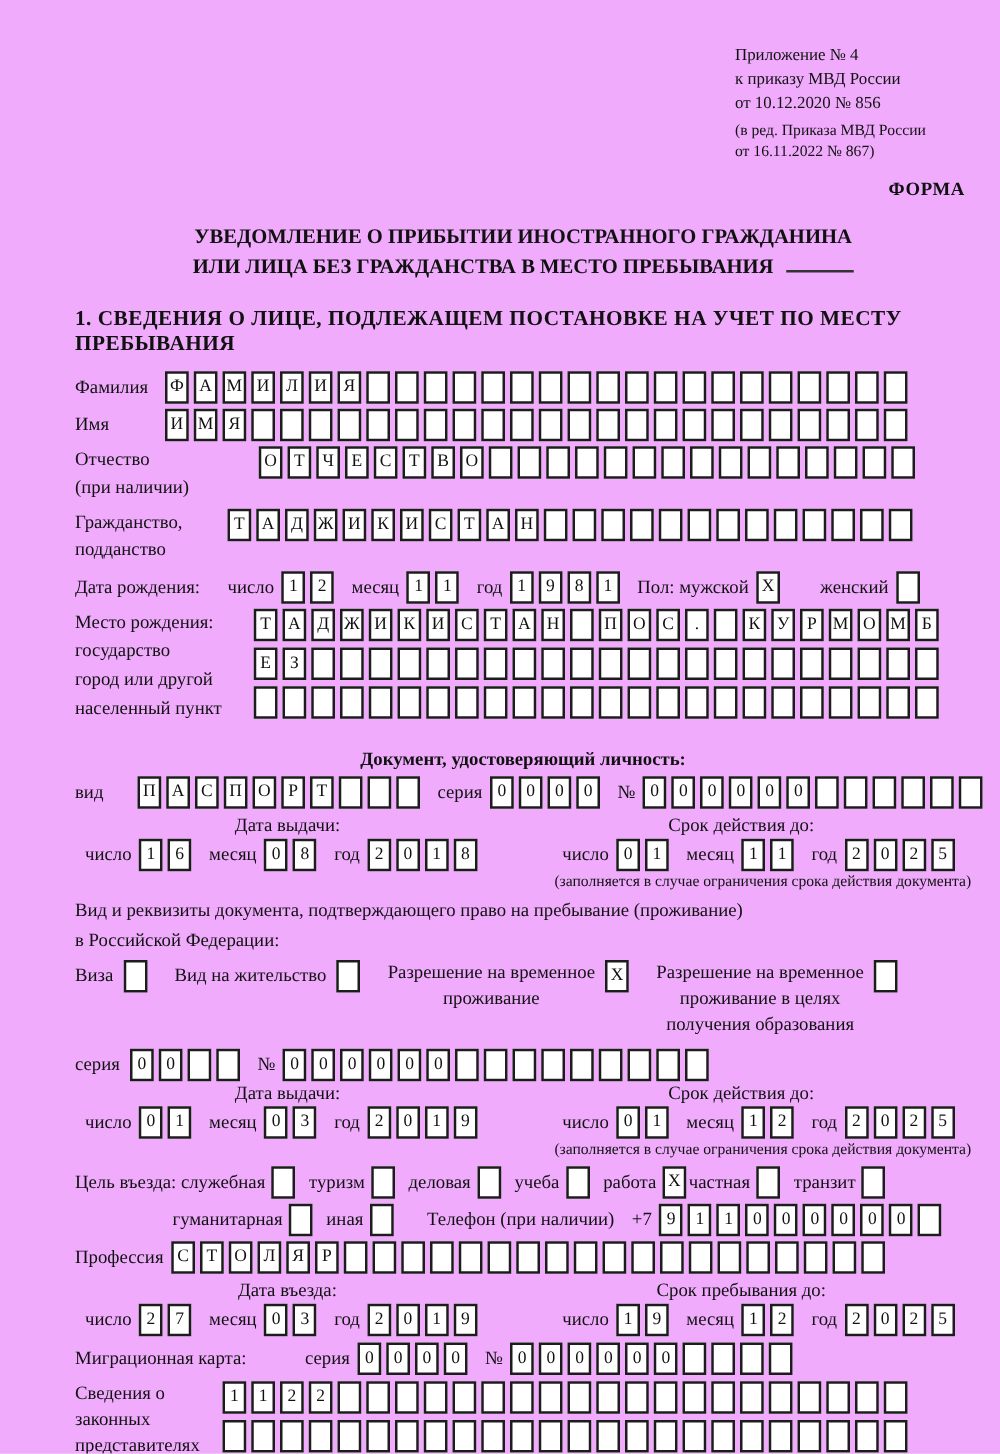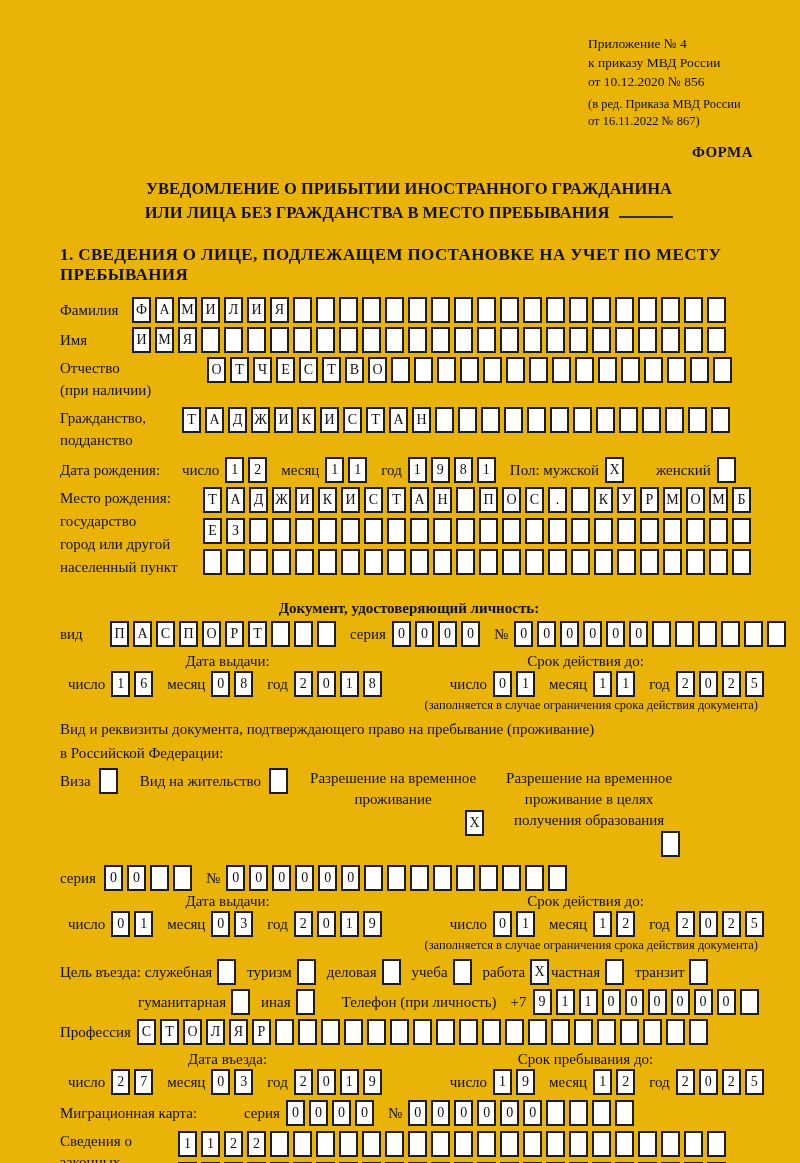--- a/index.html
+++ b/index.html
@@ -1,19 +1,19 @@
 <!DOCTYPE html>
 <html><head>
 <meta charset="utf-8">
 <style>
   html,body{margin:0;padding:0;background:#e8e8e8;}
   .page{
-    width:800px;height:1163px;margin:0 auto;background:#eab308;color:#111;
+    width:800px;height:1163px;margin:0 auto;background:#f0abfc;color:#111;
     font-family:"Liberation Serif","DejaVu Serif",serif;
-    padding:34px 42px 0 60px;box-sizing:border-box;overflow:hidden;position:relative;
+    padding:34px 23px 0 60px;box-sizing:border-box;overflow:hidden;position:relative;
   }
   
   .appendix{margin-left:528px;width:182px;font-size:13.5px;line-height:19px;}
   .appendix .note{font-size:12.5px;line-height:17px;}
   .appendix .gap{height:5px;}
   .forma{text-align:right;padding-right:5px;font-weight:bold;font-size:15px;margin-top:14px;letter-spacing:.5px;}
   
   .title{text-align:center;font-weight:bold;font-size:16.5px;line-height:24px;margin-top:16px;}
   .blank{display:inline-block;width:54px;border-bottom:2.5px solid #333;height:13px;margin-left:10px;}
   .sec1{font-weight:bold;font-size:17px;margin-top:20px;letter-spacing:.4px;}
@@ -47,21 +47,21 @@
   .dh-left{width:340px;text-align:center;}
   .dh-right{width:350px;text-align:center;margin-left:18px;}
   .daterow{margin-left:8px;}
   .dgroup{display:inline-flex;align-items:flex-start;}
   .dgroup.rgt{margin-left:64px;}
   .footnote{text-align:right;font-size:12.5px;margin:0 0 6px 0;line-height:15px;}
   .plain{font-size:15px;line-height:21px;margin-bottom:3px;}
   
   .visa-row{display:flex;align-items:flex-start;margin:4px 0 8px 0;font-size:15px;}
   .vitem{display:inline-flex;align-items:center;margin-right:22px;}
-  .vitem.top{align-items:flex-end;flex-direction:column;}
+  .vitem.top{align-items:flex-start;}
   .vlab{margin-right:8px;line-height:22px;}
   .vlab.multi{text-align:center;line-height:21px;}
   
   .pitem{display:inline-flex;align-items:center;margin-right:11px;}
   .plbl{font-size:15px;line-height:26px;margin-right:5px;flex-shrink:0;}
   .indent2{margin-left:78px;}
   .phone-lbl{margin-left:16px;margin-right:14px;}
   .plus{margin-right:6px;}
   
   .bp-rows .boxes{display:block;margin-bottom:5px;}
@@ -271,21 +271,21 @@
     </div>
     <div class="row indent2" style="margin-bottom:4px">
       <span class="pitem">
           <span class="plbl">гуманитарная</span>
           <span class="cell ck"></span>
         </span>
       <span class="pitem">
           <span class="plbl">иная</span>
           <span class="cell ck"></span>
         </span>
-      <span class="plbl phone-lbl">Телефон (при личность)</span>
+      <span class="plbl phone-lbl">Телефон (при наличии)</span>
       <span class="plbl plus">+7</span>
       <span class="boxes"><span class="cell">9</span><span class="cell">1</span><span class="cell">1</span><span class="cell">0</span><span class="cell">0</span><span class="cell">0</span><span class="cell">0</span><span class="cell">0</span><span class="cell">0</span><span class="cell"></span></span>
     </div>
 
     <div class="row" style="margin-bottom:6px">
       <span class="lbl w-prof">Профессия</span>
       <span class="boxes"><span class="cell">С</span><span class="cell">Т</span><span class="cell">О</span><span class="cell">Л</span><span class="cell">Я</span><span class="cell">Р</span><span class="cell"></span><span class="cell"></span><span class="cell"></span><span class="cell"></span><span class="cell"></span><span class="cell"></span><span class="cell"></span><span class="cell"></span><span class="cell"></span><span class="cell"></span><span class="cell"></span><span class="cell"></span><span class="cell"></span><span class="cell"></span><span class="cell"></span><span class="cell"></span><span class="cell"></span><span class="cell"></span><span class="cell"></span></span>
     </div>
 
     <div class="dhrow">

